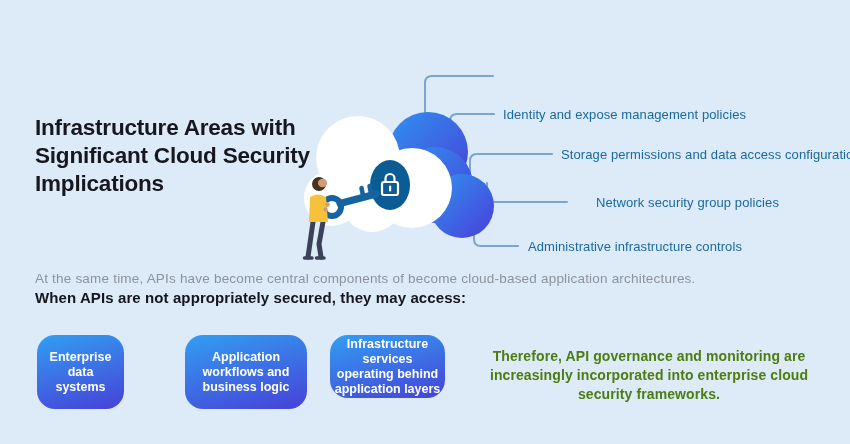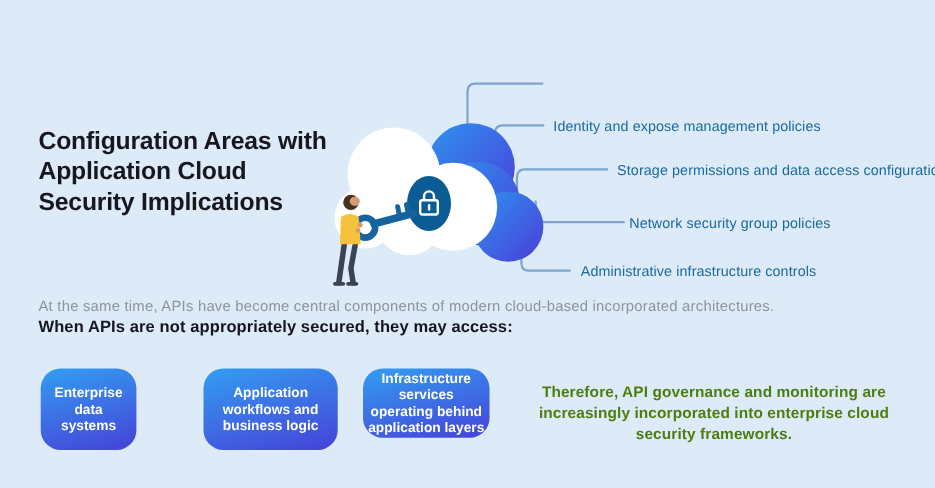--- a/index.html
+++ b/index.html
@@ -20,21 +20,21 @@
   
   #illustration-svg{position:absolute;left:0;top:0;width:850px;height:444px;}
   
   .config-label{
     color:#1a689f;font-size:13px;font-weight:400;
     white-space:nowrap;letter-spacing:0.1px;
   }
   .config-label:nth-of-type(1){left:502px;top:69px;}
   .config-label:nth-of-type(2){left:503px;top:107px;}
   .config-label:nth-of-type(3){left:561px;top:147px;}
-  .config-label:nth-of-type(4){left:572px;top:195px;}
+  .config-label:nth-of-type(4){left:596px;top:195px;}
   .config-label:nth-of-type(5){left:528px;top:239px;}
   
   .intro-text{
     left:35px;top:271px;width:740px;
     font-size:13.5px;color:#8d939c;letter-spacing:0.2px;
   }
   .emphasis-text{
     left:35px;top:289px;width:600px;
     font-size:15px;font-weight:700;color:#15151e;letter-spacing:0.1px;
   }
@@ -112,28 +112,28 @@
       <path d="M310,197 Q318,192 326,197 L328,222 L309,222 Z" fill="#f6c23d"></path>
       <path d="M315,201 L327,204.5" stroke="#f6c23d" stroke-width="4.5" fill="none" stroke-linecap="round"></path>
       <path d="M314,206 L325,209.5" stroke="#f6c23d" stroke-width="4.5" fill="none" stroke-linecap="round"></path>
       <circle cx="327.5" cy="204.5" r="2.2" fill="#d39a73"></circle>
       <circle cx="325.5" cy="209.5" r="2.2" fill="#d39a73"></circle>
       <circle cx="319" cy="184" r="7" fill="#44321f"></circle>
       <ellipse cx="322.5" cy="183" rx="4.6" ry="4.2" fill="#d39a73"></ellipse>
     </g>
   </svg>
 
-  <div class="abs main-title">Configuration Areas with Application Cloud Security Implications</div>
+  <div class="abs main-title">Infrastructure Areas with Significant Cloud Security Implications</div>
 
   <div class="abs config-label">Identity and expose management policies</div>
   <div class="abs config-label">Storage permissions and data access configurations</div>
   <div class="abs config-label">Network security group policies</div>
   <div class="abs config-label">Administrative infrastructure controls</div>
 
-  <div class="abs intro-text">At the same time, APIs have become central components of modern cloud-based incorporated architectures.</div>
+  <div class="abs intro-text">At the same time, APIs have become central components of become cloud-based application architectures.</div>
   <div class="abs emphasis-text">When APIs are not appropriately secured, they may access:</div>
 
   <div id="card-0" class="abs exposure-card">
     <span>Enterprise data systems</span>
   </div>
   <div id="card-1" class="abs exposure-card">
     <span>Application workflows and business logic</span>
   </div>
   <div id="card-2" class="abs exposure-card">
     <span>Infrastructure services operating behind application layers</span>

